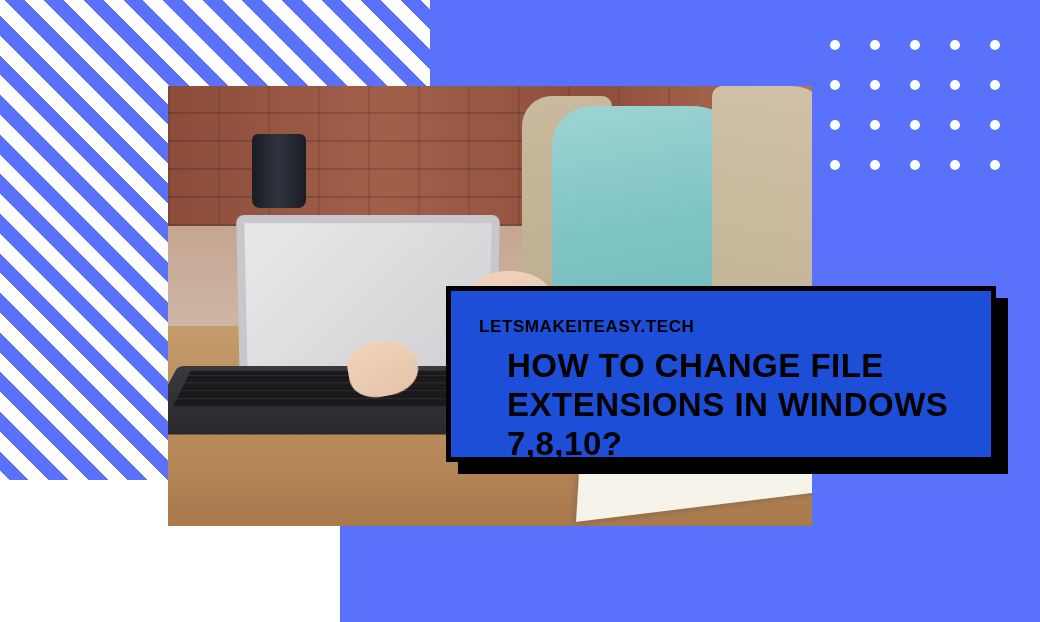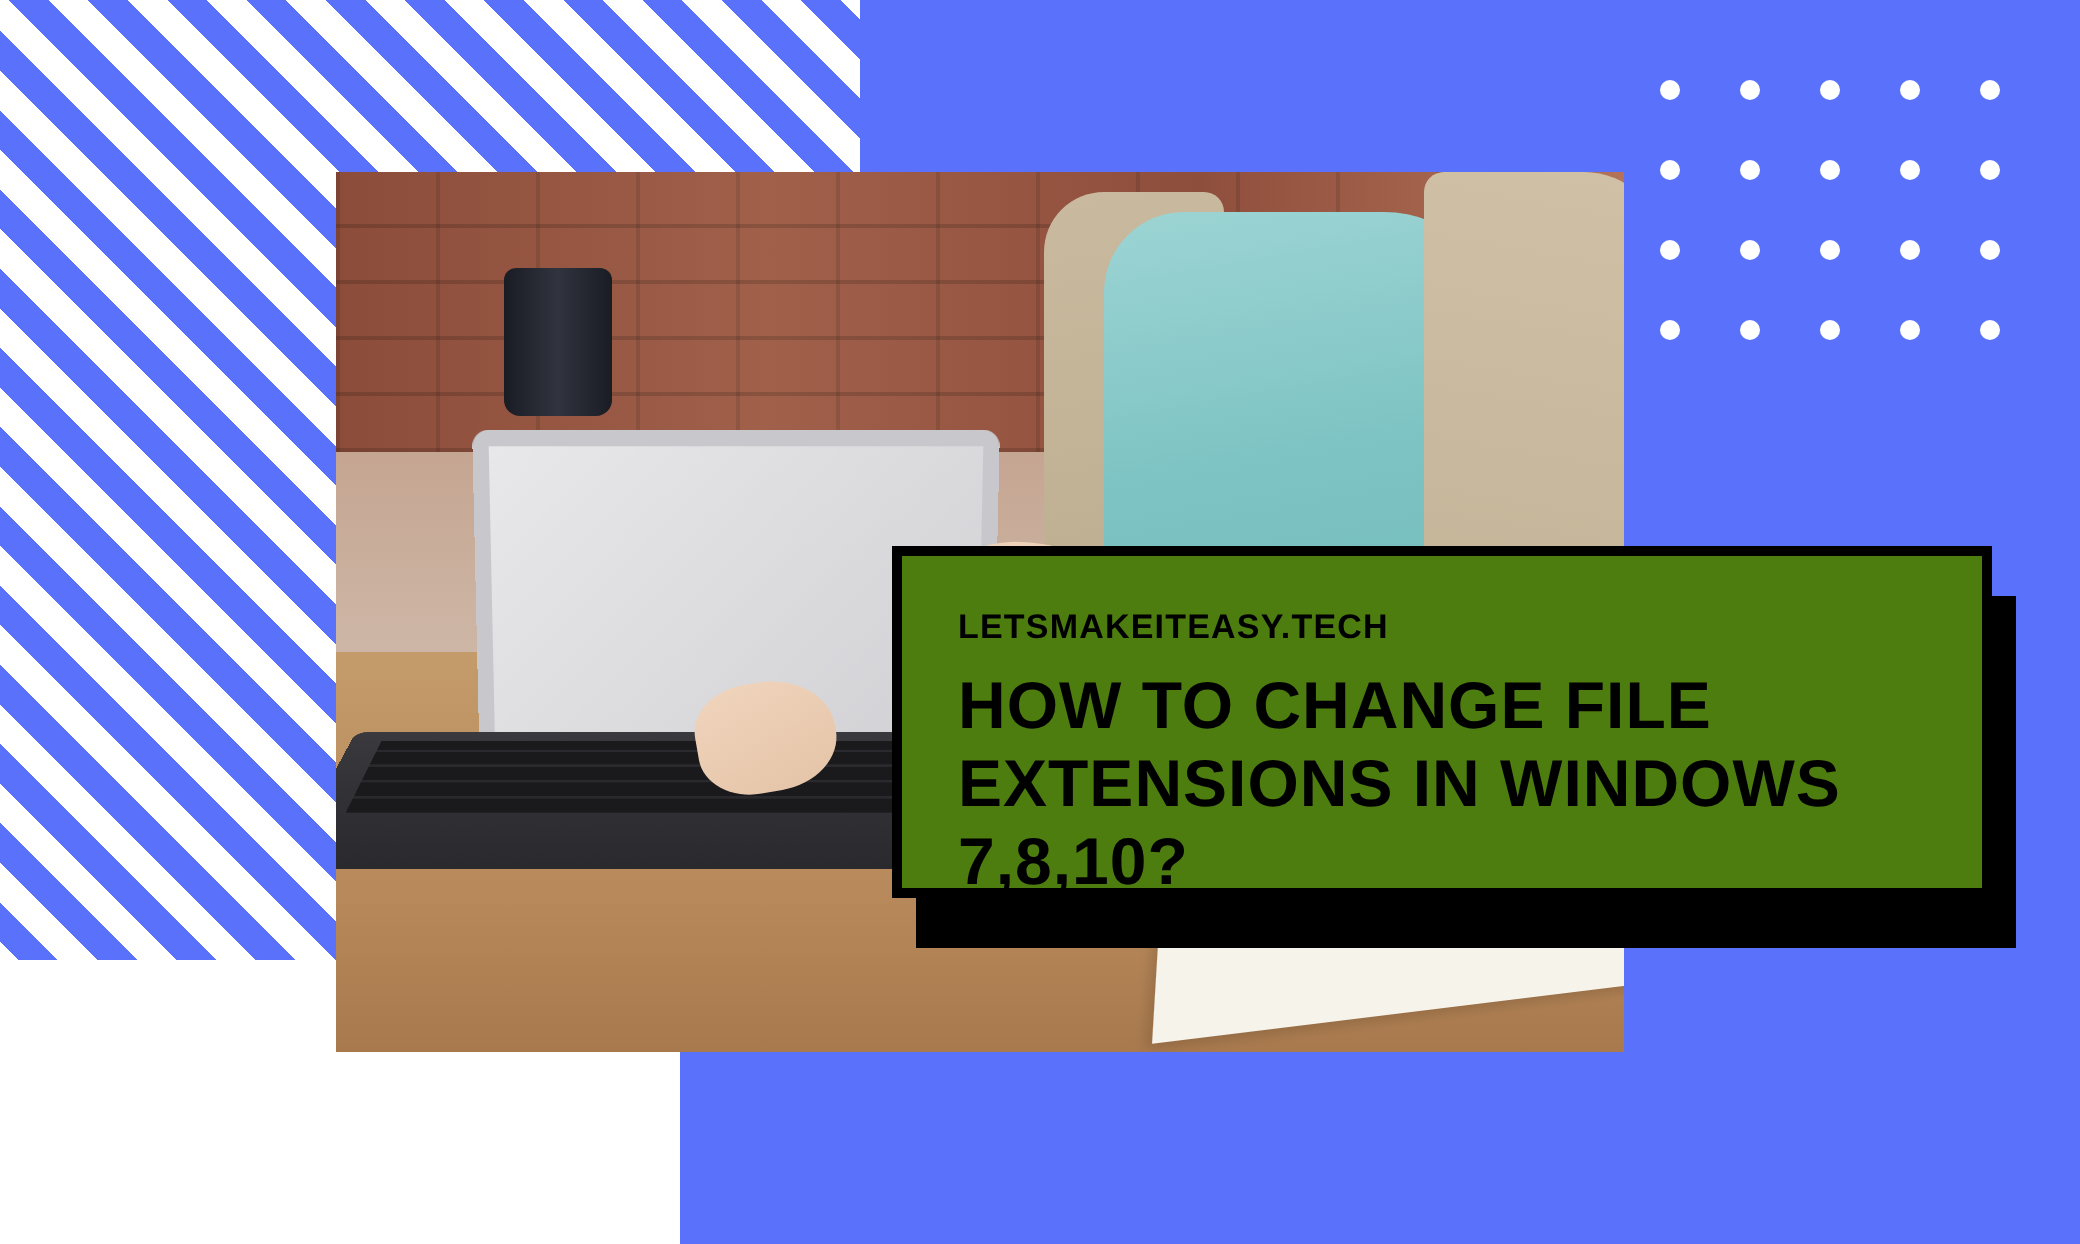--- a/index.html
+++ b/index.html
@@ -253,24 +253,24 @@
       left: 458px;
       top: 298px;
       width: 550px;
       height: 176px;
       background: #000000;
     }
     
     .title-card {
       position: absolute;
       left: 446px;
-      top: 273px;
+      top: 286px;
       width: 550px;
       height: 176px;
-      background: #4d7c0f;
+      background: #1d4ed8;
       border: 5px solid #000000;
       padding: 26px 28px;
     }
     
     .site-name {
       font-size: 17px;
       font-weight: 800;
       letter-spacing: 0.6px;
       color: #000000;
       margin-bottom: 10px;
@@ -279,20 +279,21 @@
     }
     
     .title-text {
       font-size: 33px;
       font-weight: 900;
       line-height: 1.18;
       color: #000000;
       letter-spacing: 0.5px;
       text-transform: uppercase;
       font-family: Arial Black, Arial, sans-serif;
+      margin-left: 28px;
     }
   </style>
 </head>
 <body>
 
 <div class="canvas">
 
   <div class="blue-block"></div>
 
   <div class="diagonal-stripes"></div>

